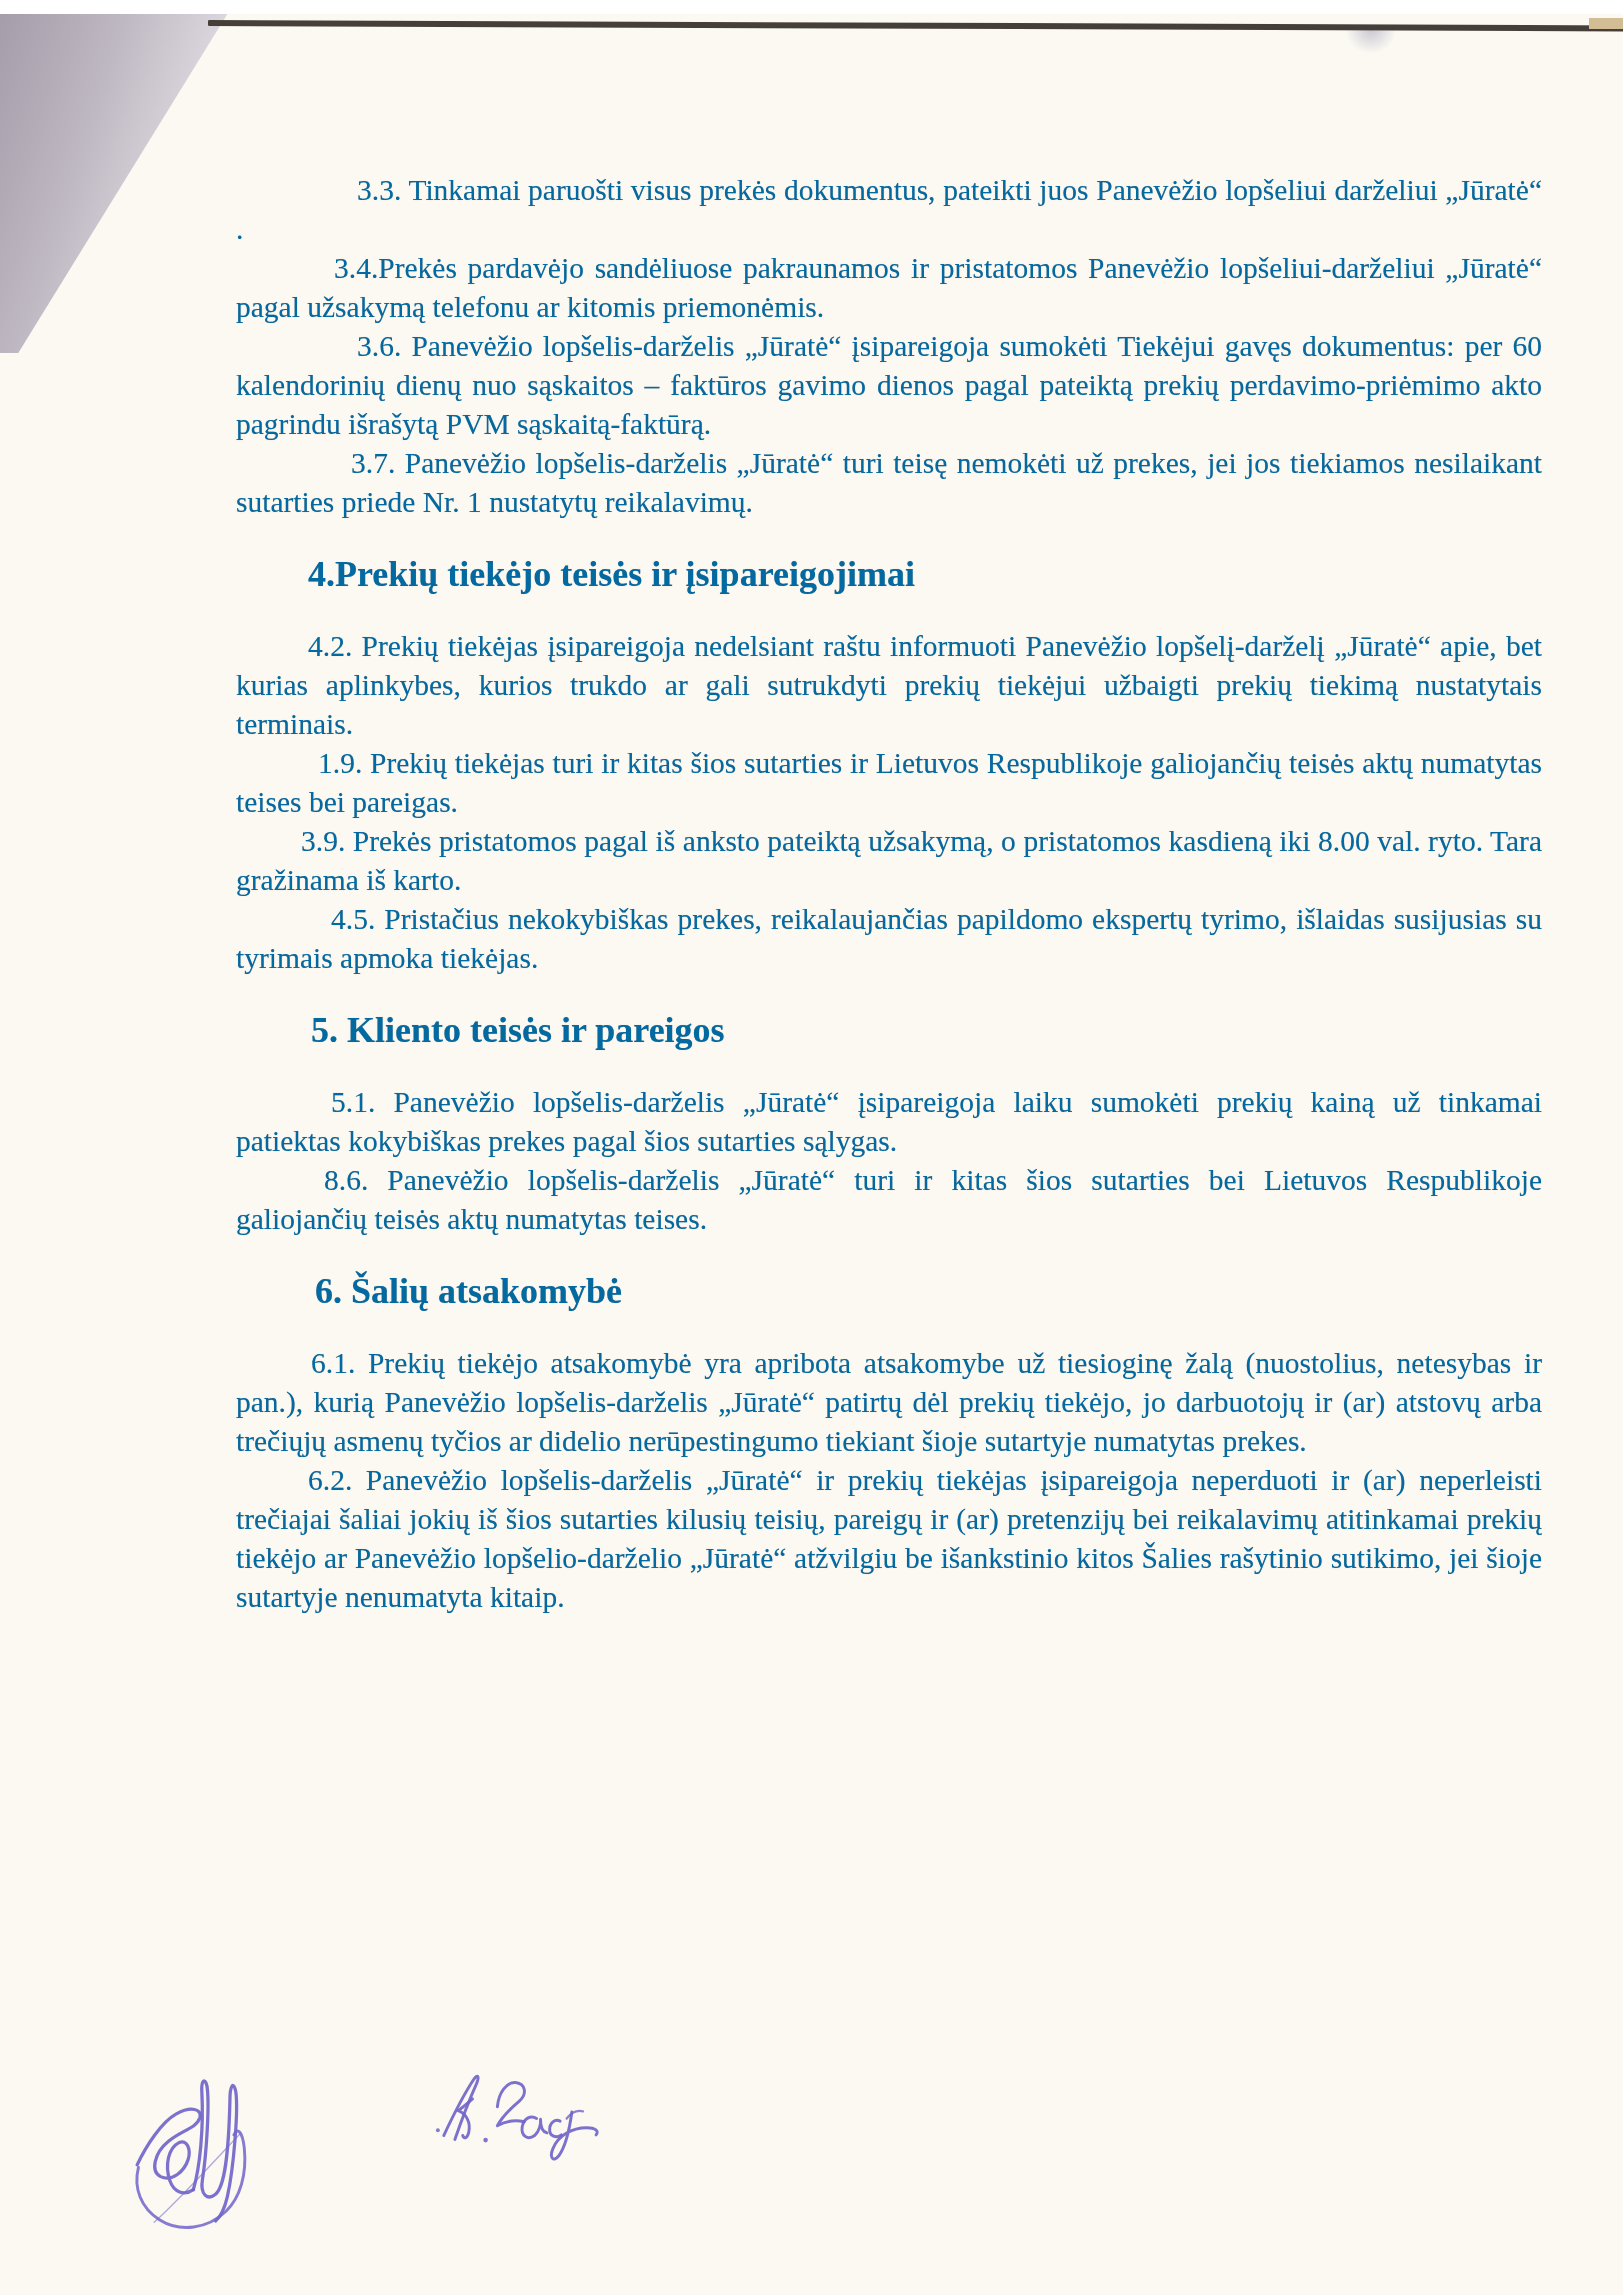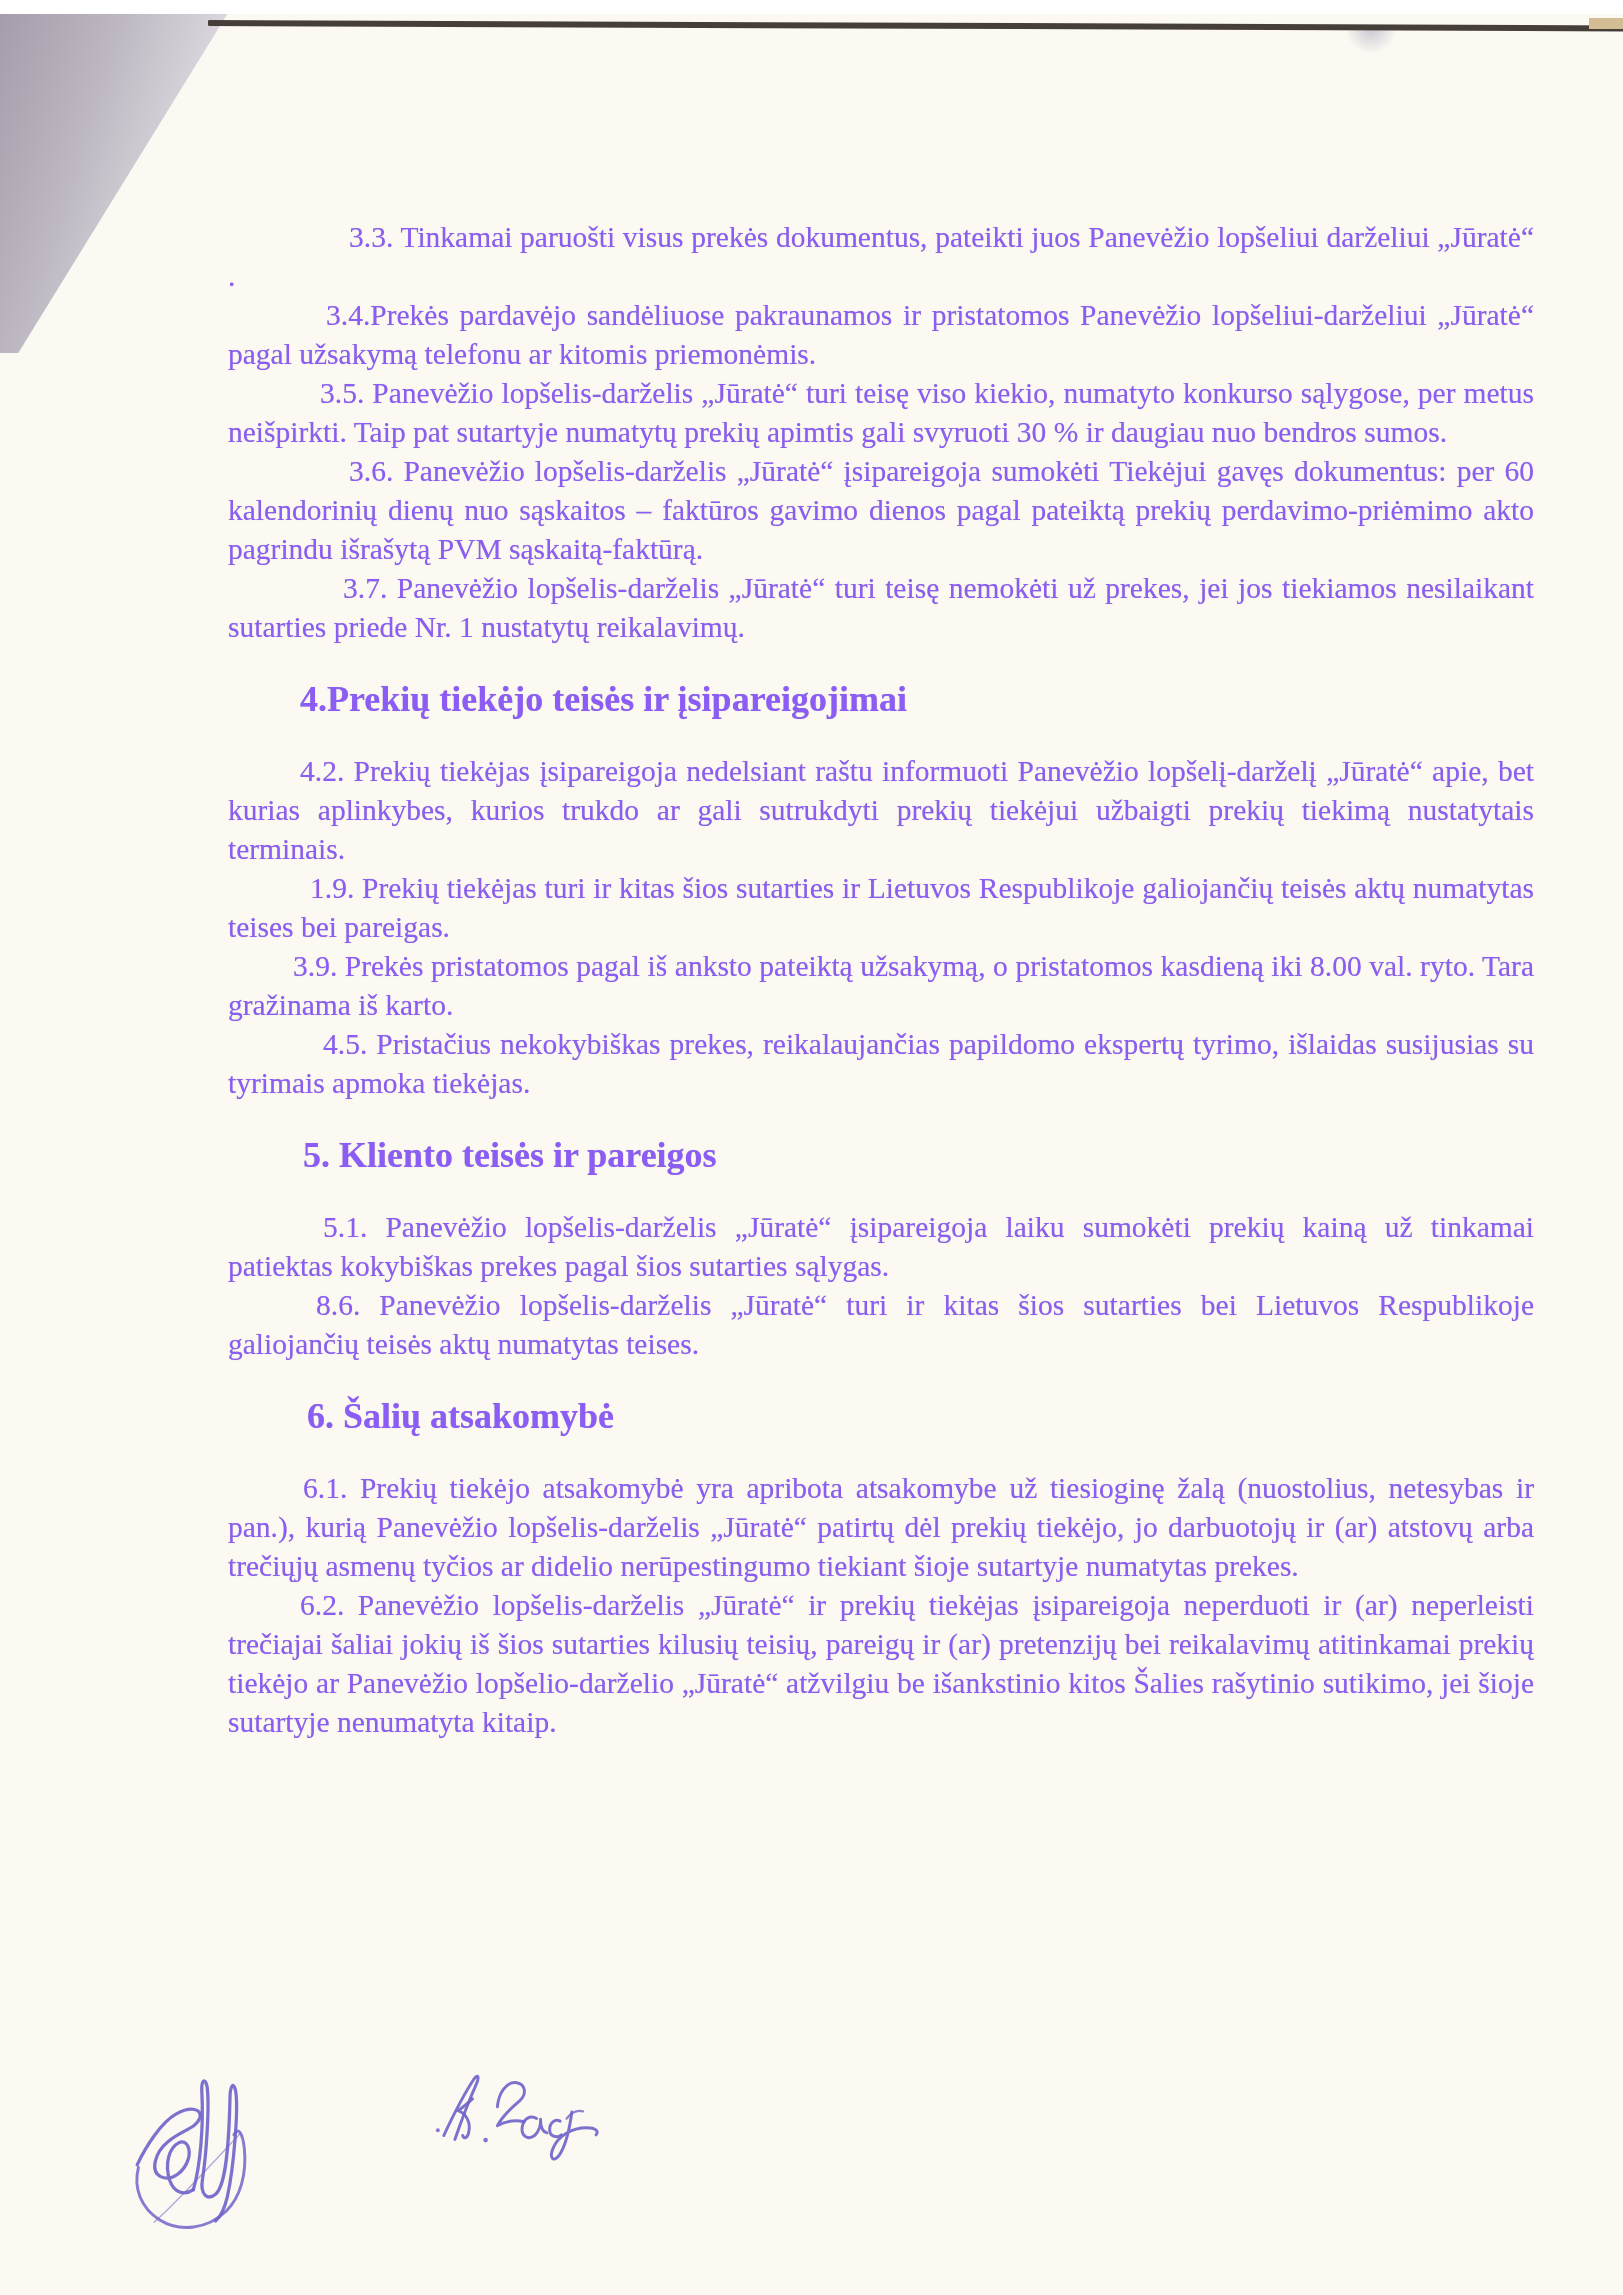--- a/index.html
+++ b/index.html
@@ -47,29 +47,28 @@
   .scan-blob {
     position: absolute; top: 27.5px; left: 1345px;
     width: 52px; height: 26px;
     background: radial-gradient(ellipse at 50% 0%, #c9c5d2 0%, rgba(201,197,210,0) 70%);
     z-index: 3;
   }
 
   
   .textblock {
     position: absolute;
-    left: 228px;
+    left: 236px;
     top: 171px;
     width: 1306px;
     z-index: 10;
-    color: #8b5cf6;
+    color: #0369a1;
     font-size: 29.5px;
     line-height: 39px;
     text-shadow: 0 0 0.7px rgba(60,48,56,0.35);
-    margin-top: 47px;
   }
   .p {
     margin: 0;
     text-align: justify;
   }
   .h {
     margin: 33px 0 33px 0;
     font-weight: bold;
     font-size: 36px;
     line-height: 39px;
@@ -90,21 +89,20 @@
 
   <div class="scan-top-white"></div>
   <div class="scan-corner-wedge"></div>
   <div class="scan-top-line"></div>
   <div class="scan-blob"></div>
   <div class="scan-top-tan"></div>
 
   <div class="textblock">
     <p class="p" style="text-indent:121px">3.3. Tinkamai paruošti visus prekės dokumentus, pateikti juos Panevėžio lopšeliui darželiui „Jūratė“ .</p>
     <p class="p" style="text-indent:98px">3.4.Prekės pardavėjo sandėliuose pakraunamos ir  pristatomos Panevėžio lopšeliui-darželiui „Jūratė“  pagal užsakymą telefonu ar kitomis priemonėmis.</p>
-    <p class="p" style="text-indent:92px">3.5. Panevėžio lopšelis-darželis „Jūratė“ turi teisę viso  kiekio, numatyto konkurso sąlygose, per  metus neišpirkti.  Taip pat sutartyje numatytų prekių apimtis gali svyruoti 30 % ir daugiau nuo bendros sumos.</p>
     <p class="p" style="text-indent:121px">3.6. Panevėžio lopšelis-darželis „Jūratė“  įsipareigoja sumokėti Tiekėjui gavęs dokumentus: per 60 kalendorinių dienų nuo sąskaitos – faktūros gavimo dienos  pagal pateiktą prekių perdavimo-priėmimo akto pagrindu išrašytą PVM sąskaitą-faktūrą.</p>
     <p class="p" style="text-indent:115px">3.7. Panevėžio lopšelis-darželis „Jūratė“   turi teisę nemokėti už prekes, jei jos tiekiamos nesilaikant sutarties priede Nr. 1 nustatytų reikalavimų.</p>
 
     <h2 class="h" style="margin-left:72px">4.Prekių tiekėjo teisės ir įsipareigojimai</h2>
 
     <p class="p" style="text-indent:72px">4.2. Prekių tiekėjas įsipareigoja nedelsiant raštu informuoti Panevėžio lopšelį-darželį „Jūratė“ apie, bet kurias aplinkybes, kurios trukdo ar gali sutrukdyti prekių tiekėjui užbaigti prekių tiekimą nustatytais terminais.</p>
     <p class="p" style="text-indent:82px">1.9. Prekių tiekėjas turi ir kitas šios sutarties ir Lietuvos Respublikoje galiojančių teisės aktų numatytas teises bei pareigas.</p>
     <p class="p" style="text-indent:65px">3.9. Prekės pristatomos pagal iš anksto pateiktą užsakymą, o pristatomos  kasdieną iki 8.00 val. ryto. Tara gražinama iš karto.</p>
     <p class="p" style="text-indent:95px">4.5. Pristačius nekokybiškas prekes, reikalaujančias papildomo  ekspertų tyrimo, išlaidas susijusias su tyrimais apmoka tiekėjas.</p>
 

